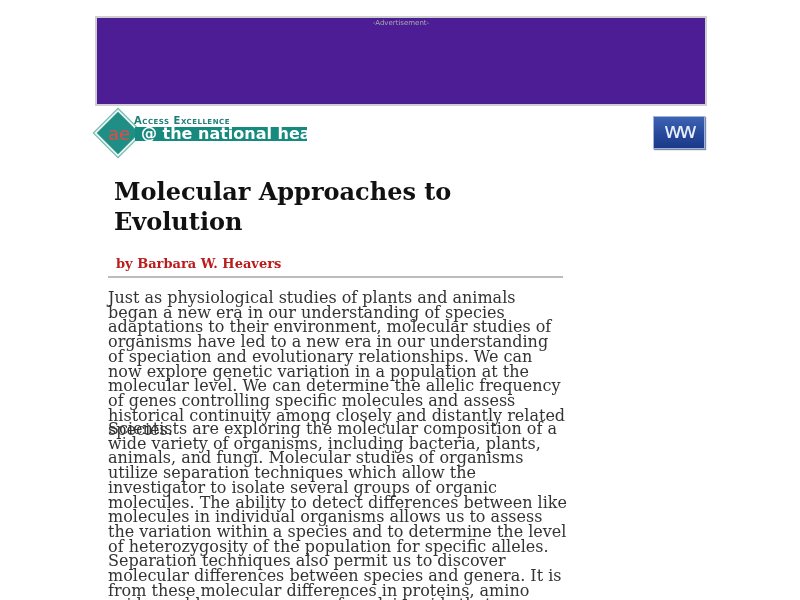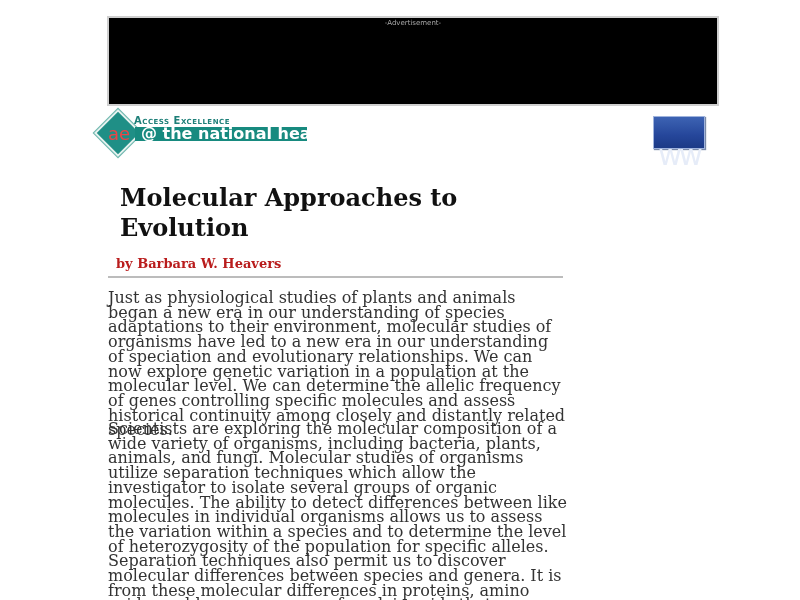--- a/index.html
+++ b/index.html
@@ -1,28 +1,28 @@
 <!DOCTYPE html>
 <html><head>
   <meta charset="utf-8">
   <style>
     html, body { margin: 0; padding: 0; background: #ffffff; }
     body { width: 800px; height: 600px; overflow: hidden; position: relative; font-family: "DejaVu Serif", serif; color: #222; }
-    .ad-box { position: absolute; left: 107px; top: 16px; width: 608px; height: 86px; border: 2px solid #cfcfcf; background: #000000; }
+    .ad-box { position: absolute; left: 95px; top: 16px; width: 608px; height: 86px; border: 2px solid #cfcfcf; background: #4c1d95; }
     .ad-label { position: absolute; top: 1px; left: 0; right: 0; text-align: center; font-family: "DejaVu Sans", sans-serif; font-size: 7px; color: #a8a8a8; }
     .logo { position: absolute; left: 97px; top: 112px; width: 212px; height: 54px; }
     .logo .diamond { position: absolute; left: 4px; top: 4px; width: 30px; height: 30px; background: #1f8f86; transform: rotate(45deg); border: 2px solid #e6f2ef; box-shadow: 0 0 0 1px #6fb7ae; }
     .logo .diamond-glyph { position: absolute; left: 10px; top: 10px; width: 24px; height: 24px; color: #ef4444; font-family: "DejaVu Sans", sans-serif; font-weight: normal; font-size: 18px; line-height: 24px; text-align: center; }
     .logo .top-text { position: absolute; left: 37px; top: 3px; font-family: "DejaVu Sans", sans-serif; font-weight: bold; font-size: 10px; color: #1d7f78; font-variant: small-caps; letter-spacing: 0.5px; }
     .logo .bar { position: absolute; left: 38px; top: 15px; width: 172px; height: 14px; background: #178a7f; }
     .logo .bar-text { position: absolute; left: 44px; top: 15px; font-family: "DejaVu Sans", sans-serif; font-weight: bold; font-size: 16px; line-height: 14px; color: #fff; white-space: nowrap; }
     .logo .bottom-text { position: absolute; left: 44px; top: 32px; font-family: "DejaVu Serif", serif; font-weight: bold; font-size: 14px; color: #c9b458; font-variant: small-caps; letter-spacing: 0.2px; text-shadow: 1px 1px 0 #8c7b2e; white-space: nowrap; }
     .ww-logo { position: absolute; left: 653px; top: 116px; width: 50px; height: 31px; background: linear-gradient(180deg, #3d63b3 0%, #25469a 60%, #1c3a86 100%); border: 1px solid #9fb3dd; box-shadow: 1px 1px 1px #7a8aa8; }
-    .ww-logo span { position: absolute; left: 0; right: 0; top: 2px; text-align: center; color: #e6ecf8; font-family: "DejaVu Sans", sans-serif; font-size: 29px; letter-spacing: -3px; line-height: 24px; font-weight: normal; margin-top: 24px; }
-    .title { position: absolute; left: 108px; top: 171px; width: 460px; margin: 12px; font-family: "DejaVu Serif", serif; font-weight: bold; font-size: 24px; line-height: 30px; color: #111; }
+    .ww-logo span { position: absolute; left: 0; right: 0; top: 2px; text-align: center; color: #e6ecf8; font-family: "DejaVu Sans", sans-serif; font-size: 22px; letter-spacing: -3px; line-height: 24px; font-weight: normal; }
+    .title { position: absolute; left: 108px; top: 171px; width: 460px; margin: 6px; font-family: "DejaVu Serif", serif; font-weight: bold; font-size: 24px; line-height: 30px; color: #111; }
     .byline { position: absolute; left: 108px; top: 248px; margin: 8px; font-family: "DejaVu Serif", serif; font-weight: bold; font-size: 13px; color: #b91c1c; }
     .rule { position: absolute; left: 108px; top: 276px; width: 455px; height: 0; border-top: 2px solid #bcbcbc; }
     .para { position: absolute; left: 108px; width: 460px; margin: 0; font-family: "DejaVu Serif", serif; font-size: 16px; line-height: 14.7px; color: #333; }
     .p1 { top: 291px; }
     .p2 { top: 422px; }
   </style>
 </head>
 <body>
 
 <div class="ad-box">

